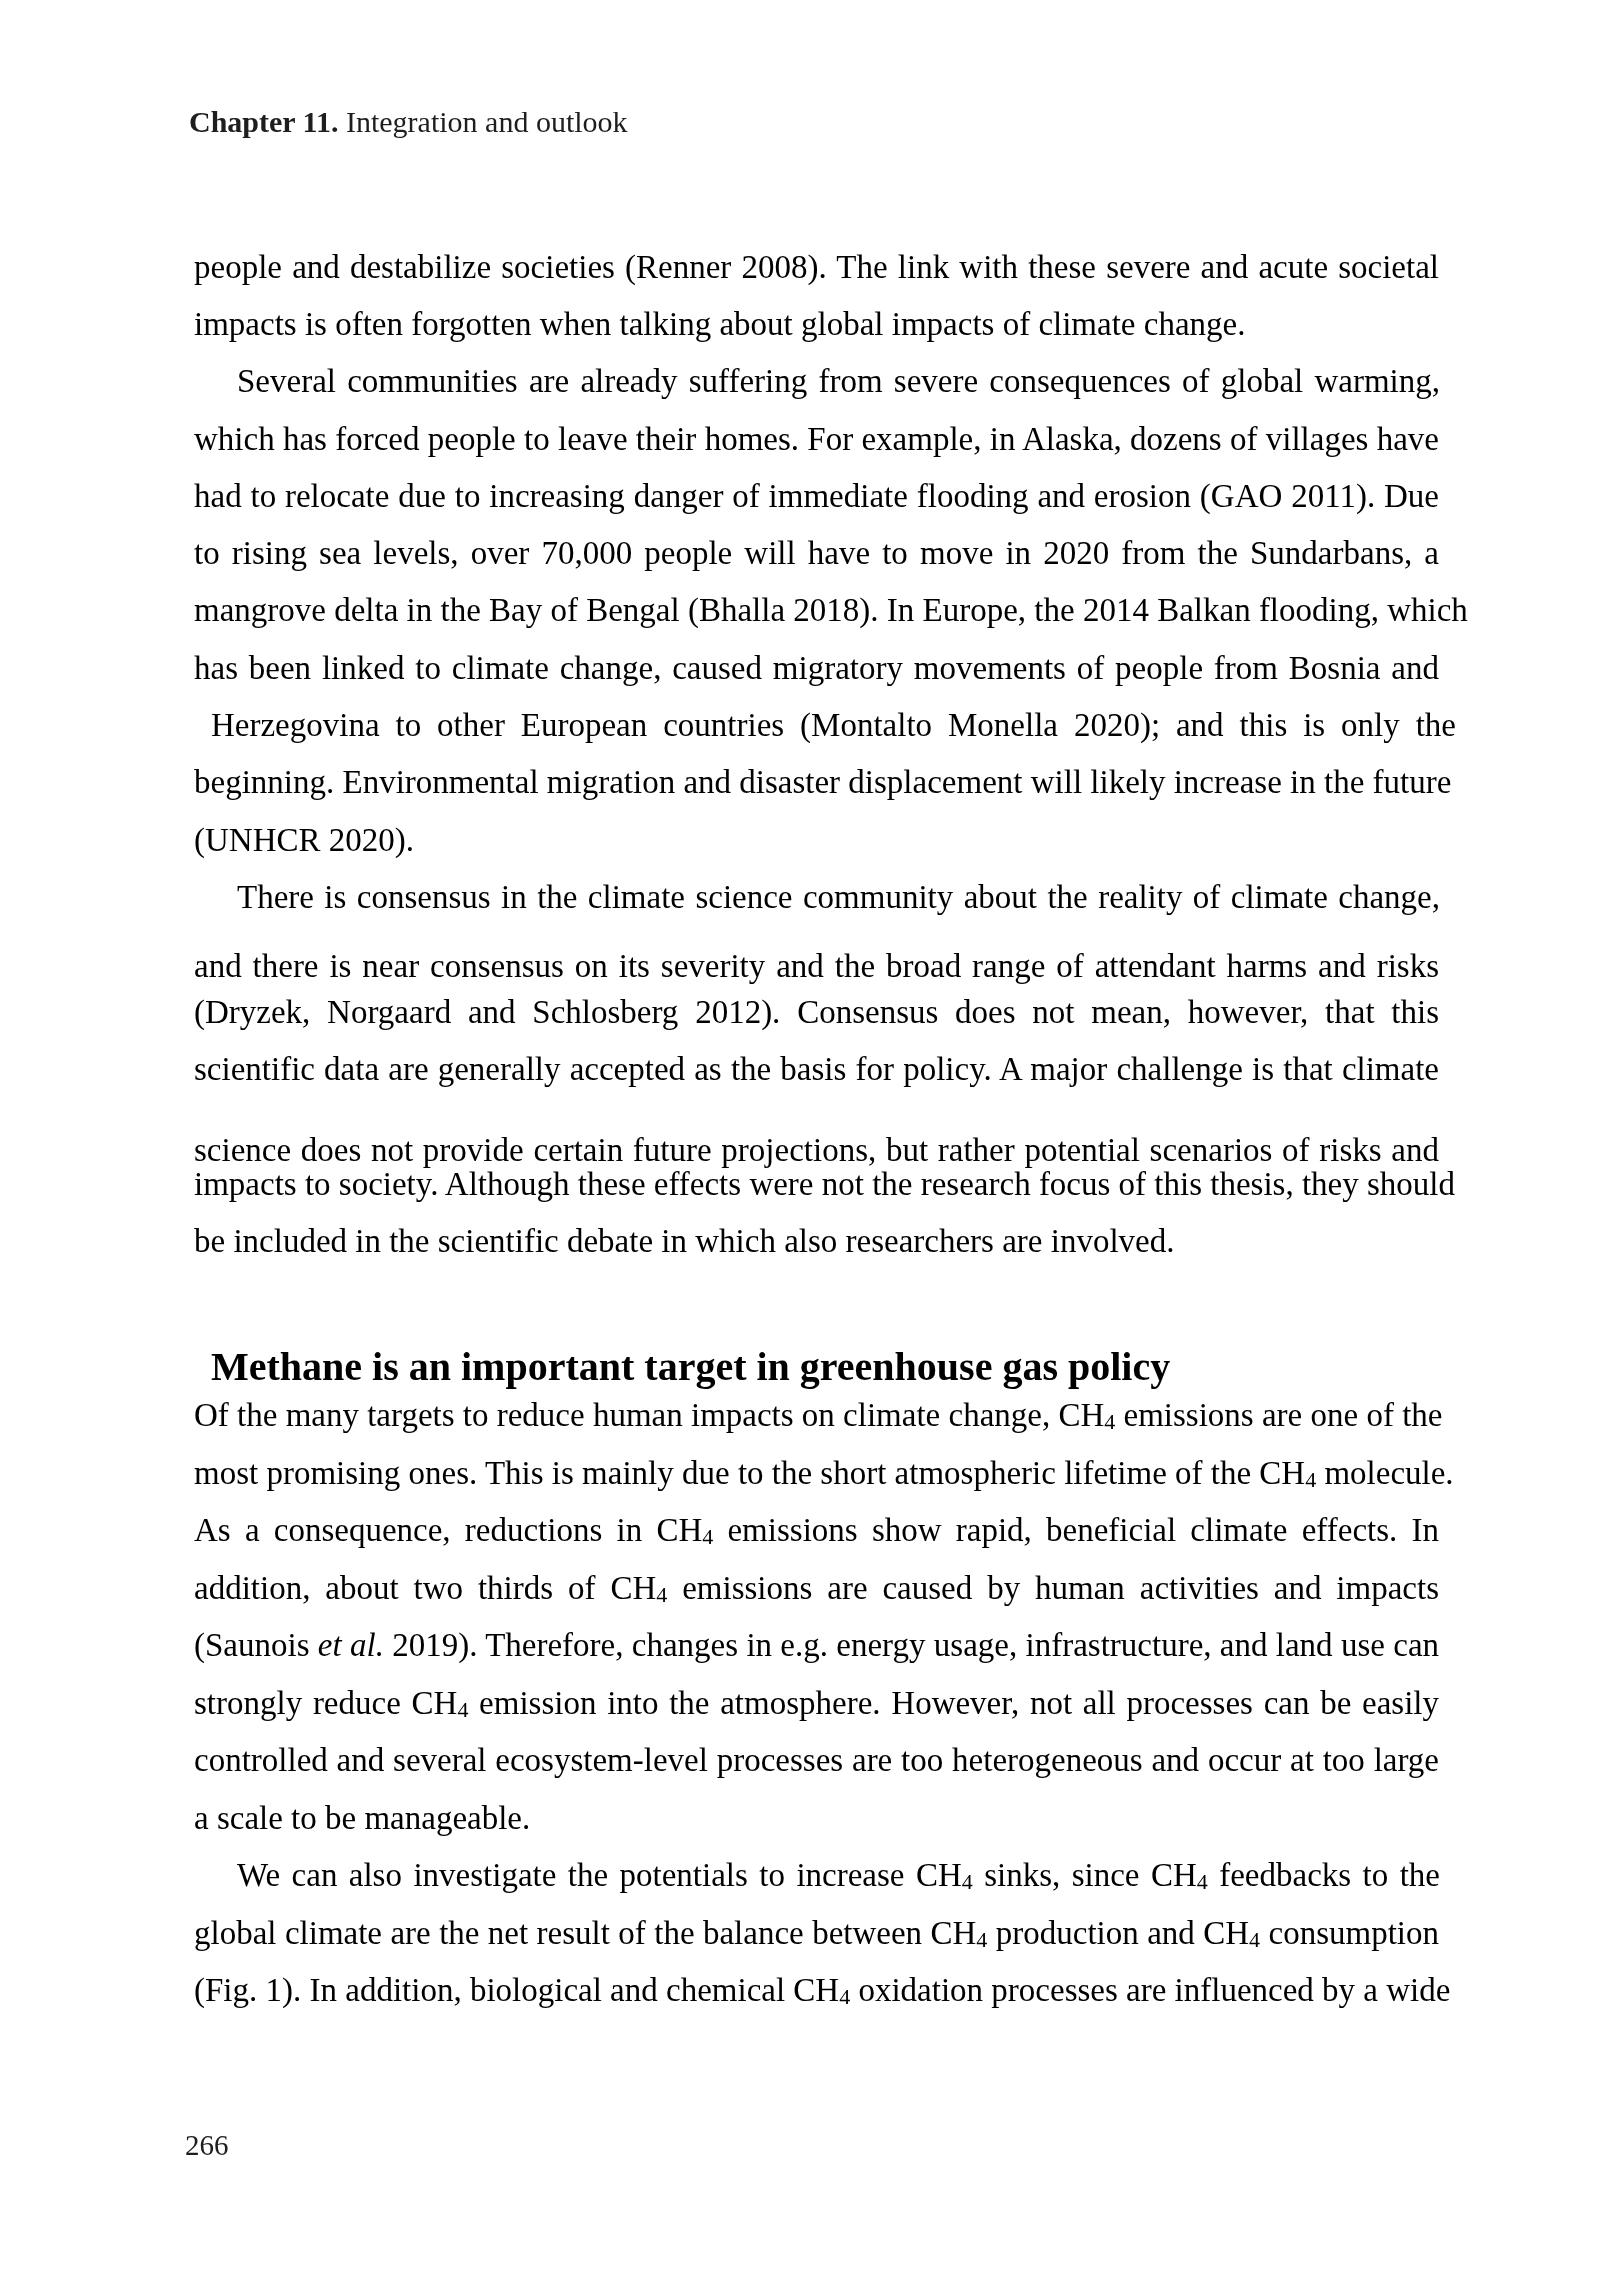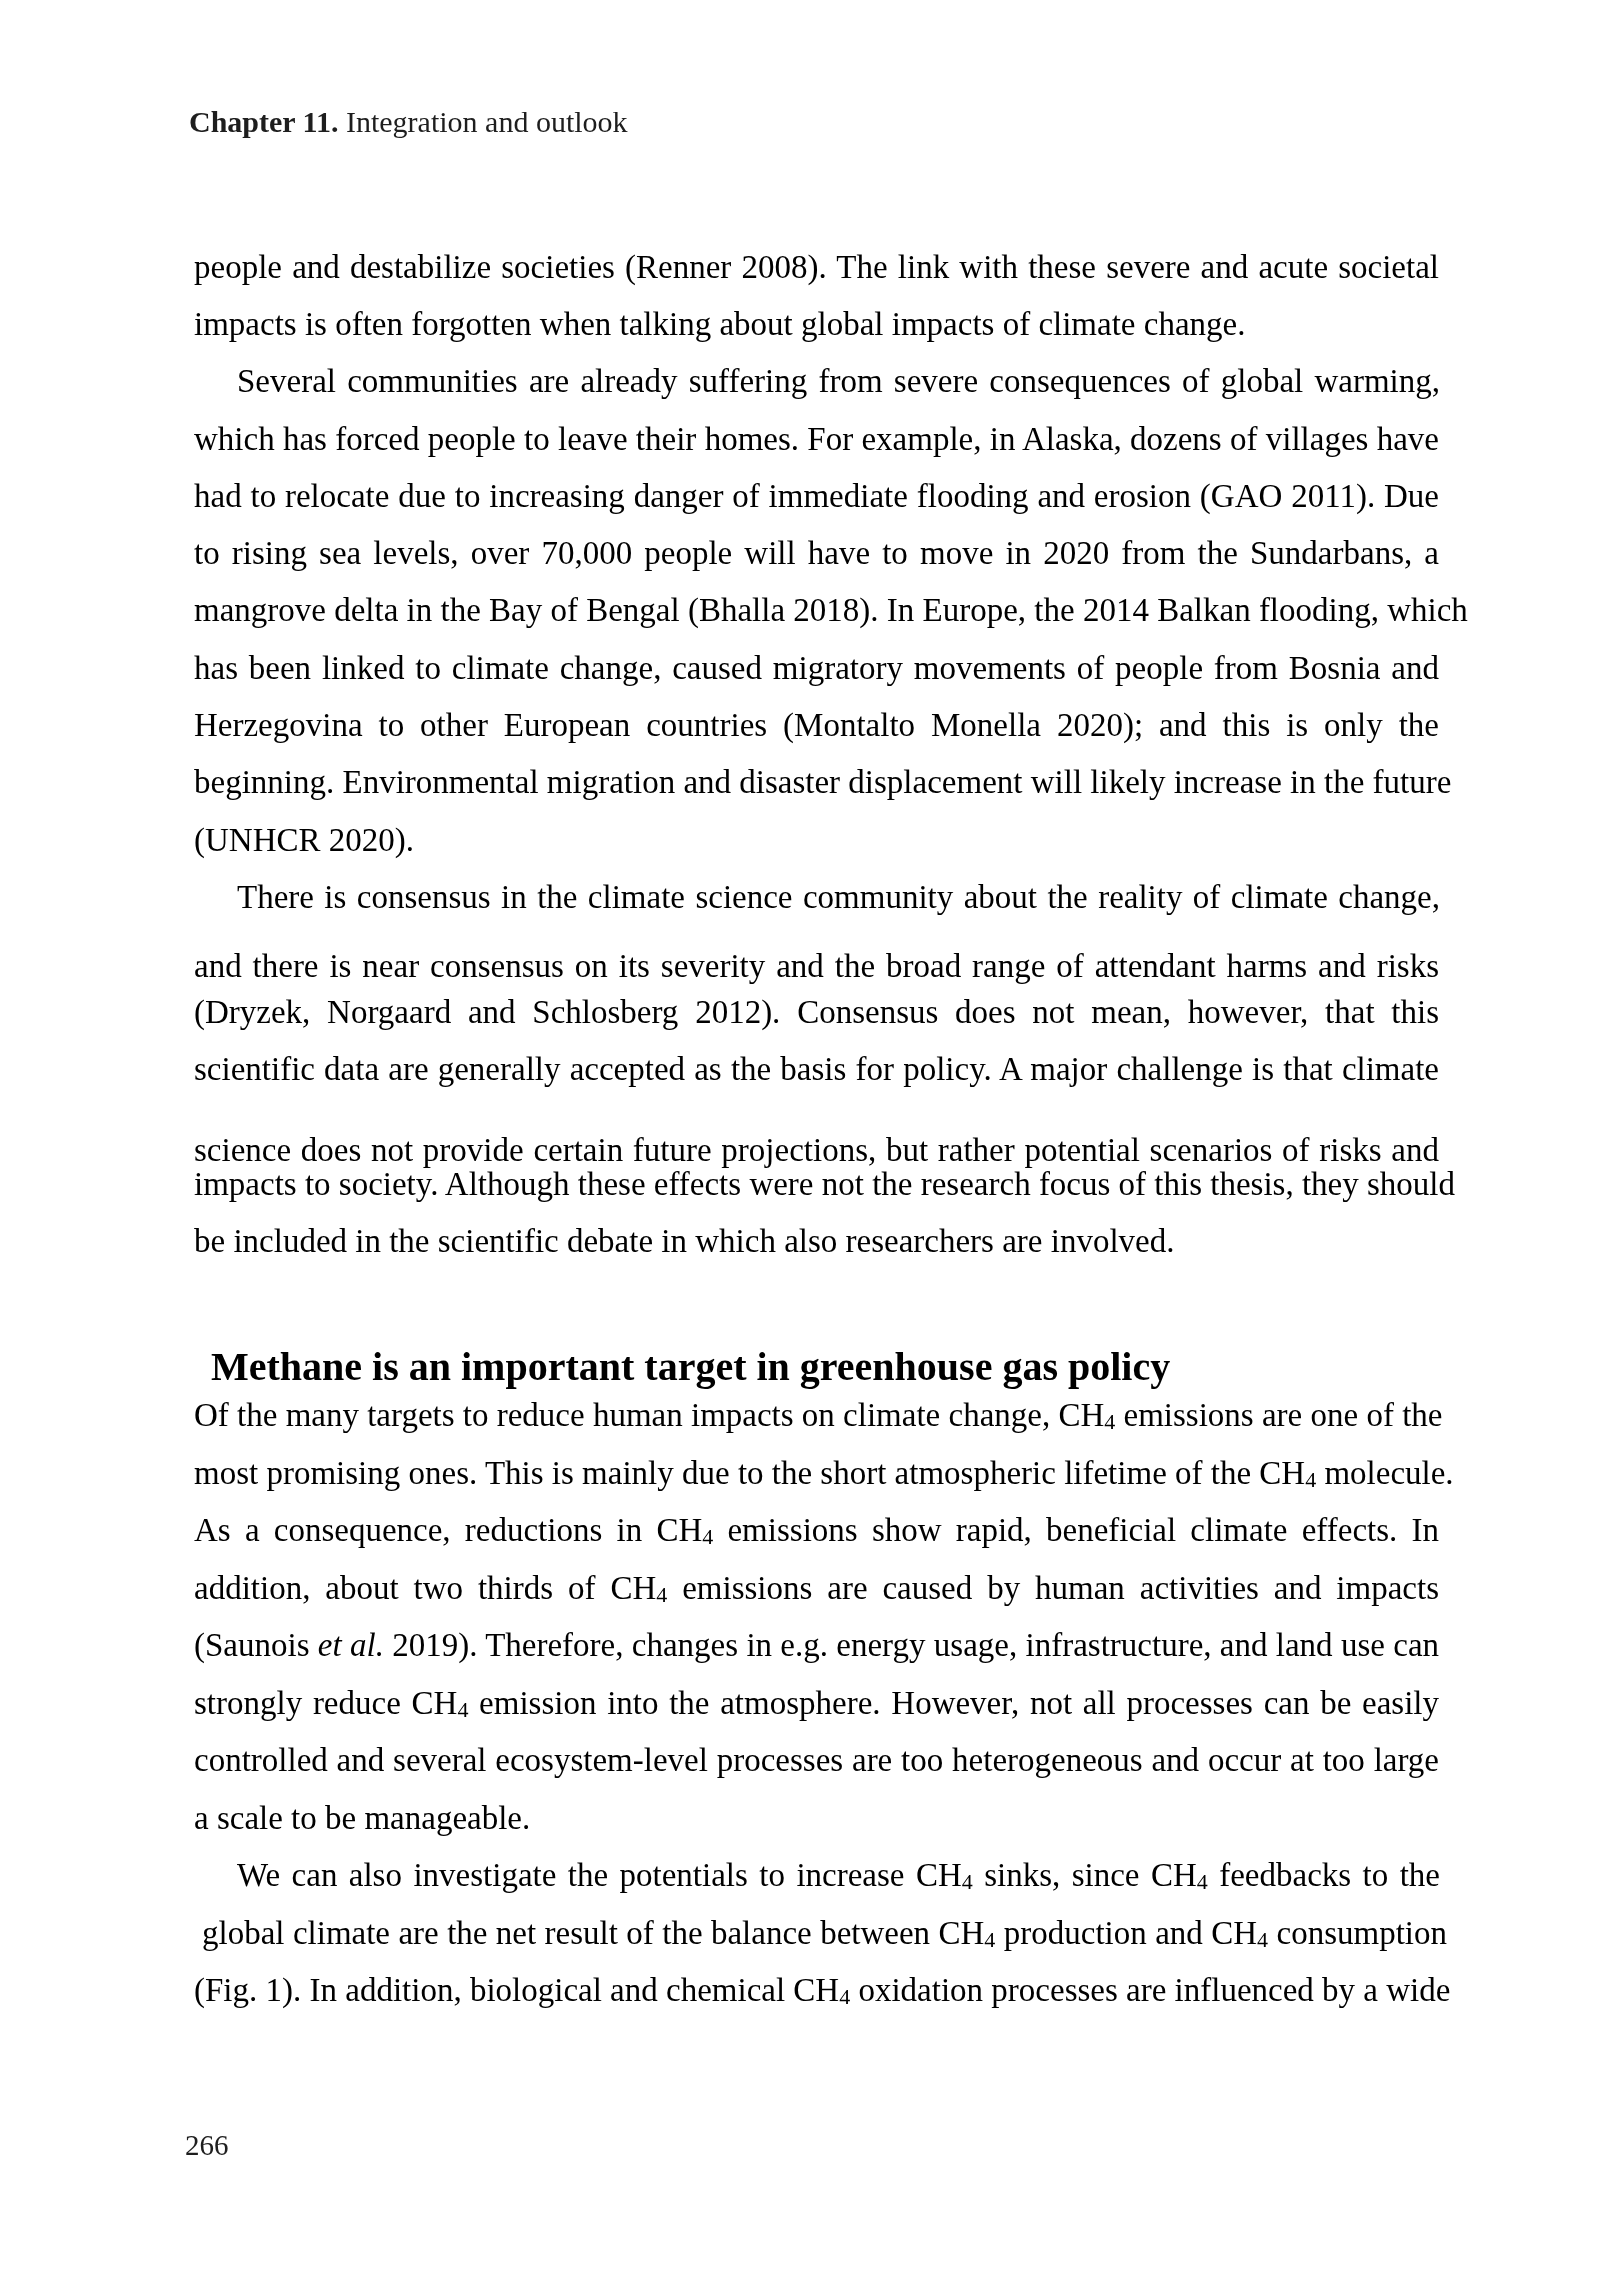--- a/index.html
+++ b/index.html
@@ -84,21 +84,21 @@
 
   <div id="section1">
       <div class="text-line" style="top: 247px;"><span>people and destabilize societies (Renner 2008). The link with these severe and acute societal</span></div>
       <div class="text-line last" style="top: 304px;"><span>impacts is often forgotten when talking about global impacts of climate change.</span></div>
       <div class="text-line indent" style="top: 361px;"><span>Several communities are already suffering from severe consequences of global warming,</span></div>
       <div class="text-line" style="top: 419px;"><span>which has forced people to leave their homes. For example, in Alaska, dozens of villages have</span></div>
       <div class="text-line" style="top: 476px;"><span>had to relocate due to increasing danger of immediate flooding and erosion (GAO 2011). Due</span></div>
       <div class="text-line" style="top: 533px;"><span>to rising sea levels, over 70,000 people will have to move in 2020 from the Sundarbans, a</span></div>
       <div class="text-line" style="top: 590px;"><span>mangrove delta in the Bay of Bengal (Bhalla 2018). In Europe, the 2014 Balkan flooding, which</span></div>
       <div class="text-line" style="top: 648px;"><span>has been linked to climate change, caused migratory movements of people from Bosnia and</span></div>
-      <div class="text-line" style="top: 705px;"><span>Herzegovina to other European countries (Montalto Monella 2020); and this is only the</span></div>
+      <div class="text-line" style="top: 705px; margin-left: 17px;"><span>Herzegovina to other European countries (Montalto Monella 2020); and this is only the</span></div>
       <div class="text-line" style="top: 762px;"><span>beginning. Environmental migration and disaster displacement will likely increase in the future</span></div>
       <div class="text-line last" style="top: 820px;"><span>(UNHCR 2020).</span></div>
       <div class="text-line indent" style="top: 877px;"><span>There is consensus in the climate science community about the reality of climate change,</span></div>
       <div class="text-line" style="top: 934px; margin-top: 12px;"><span>and there is near consensus on its severity and the broad range of attendant harms and risks</span></div>
       <div class="text-line" style="top: 992px;"><span>(Dryzek, Norgaard and Schlosberg 2012). Consensus does not mean, however, that this</span></div>
       <div class="text-line" style="top: 1049px;"><span>scientific data are generally accepted as the basis for policy. A major challenge is that climate</span></div>
       <div class="text-line" style="top: 1106px; margin-top: 24px;"><span>science does not provide certain future projections, but rather potential scenarios of risks and</span></div>
       <div class="text-line" style="top: 1164px;"><span>impacts to society. Although these effects were not the research focus of this thesis, they should</span></div>
       <div class="text-line last" style="top: 1221px;"><span>be included in the scientific debate in which also researchers are involved.</span></div>
     </div>
@@ -108,19 +108,19 @@
   <div id="section2">
       <div class="text-line" style="top: 1395px;"><span>Of the many targets to reduce human impacts on climate change, CH</span><sub>4</sub><span> emissions are one of the</span></div>
       <div class="text-line" style="top: 1453px;"><span>most promising ones. This is mainly due to the short atmospheric lifetime of the CH</span><sub>4</sub><span> molecule.</span></div>
       <div class="text-line" style="top: 1510px;"><span>As a consequence, reductions in CH</span><sub>4</sub><span> emissions show rapid, beneficial climate effects. In</span></div>
       <div class="text-line" style="top: 1568px;"><span>addition, about two thirds of CH</span><sub>4</sub><span> emissions are caused by human activities and impacts</span></div>
       <div class="text-line" style="top: 1625px;"><span>(Saunois </span><em>et al.</em><span> 2019). Therefore, changes in e.g. energy usage, infrastructure, and land use can</span></div>
       <div class="text-line" style="top: 1683px;"><span>strongly reduce CH</span><sub>4</sub><span> emission into the atmosphere. However, not all processes can be easily</span></div>
       <div class="text-line" style="top: 1740px;"><span>controlled and several ecosystem-level processes are too heterogeneous and occur at too large</span></div>
       <div class="text-line last" style="top: 1798px;"><span>a scale to be manageable.</span></div>
       <div class="text-line indent" style="top: 1855px;"><span>We can also investigate the potentials to increase CH</span><sub>4</sub><span> sinks, since CH</span><sub>4</sub><span> feedbacks to the</span></div>
-      <div class="text-line" style="top: 1913px; margin-left: 8px;"><span>global climate are the net result of the balance between CH</span><sub>4</sub><span> production and CH</span><sub>4</sub><span> consumption</span></div>
+      <div class="text-line" style="top: 1913px;"><span>global climate are the net result of the balance between CH</span><sub>4</sub><span> production and CH</span><sub>4</sub><span> consumption</span></div>
       <div class="text-line" style="top: 1970px;"><span>(Fig. 1). In addition, biological and chemical CH</span><sub>4</sub><span> oxidation processes are influenced by a wide</span></div>
     </div>
 
   <div class="page-number">266</div>
 </div>
 
 
 </body></html>

